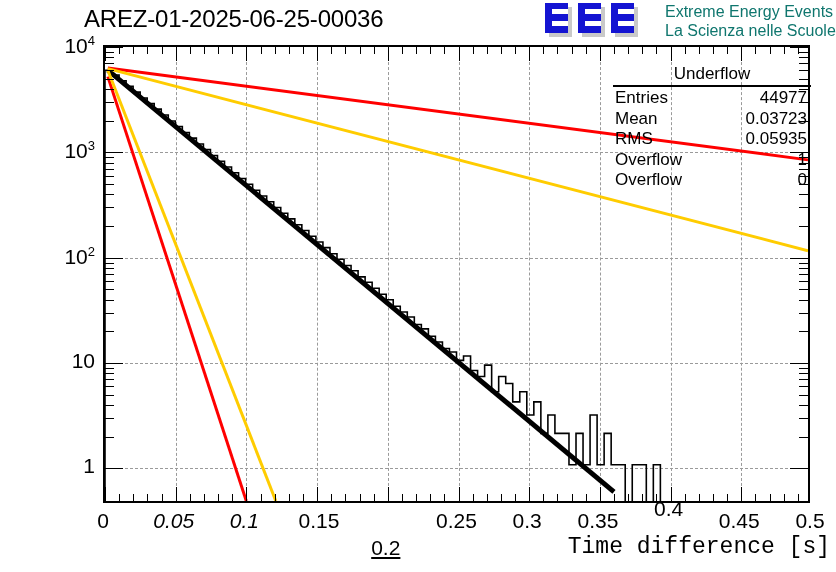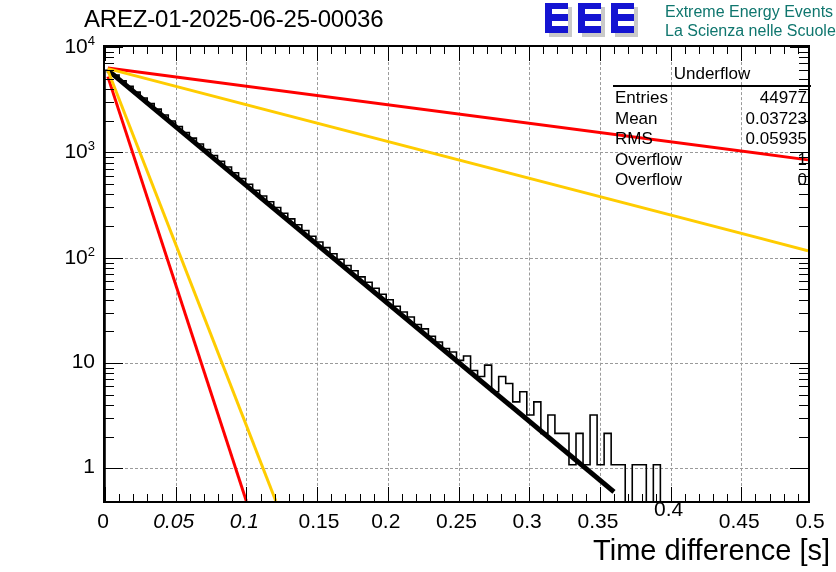--- a/index.html
+++ b/index.html
@@ -41,21 +41,21 @@
   .tick{position:absolute;background:#000;}
   .xt{bottom:0;width:1px;}
   .yt{left:0;height:1px;}
   .ytR{right:0;height:1px;}
   .xtT{top:0;width:1px;}
 
   
   .xlab{position:absolute; font-size:21px; text-align:center; transform:translateX(-50%); color:#000;}
   .ylab{position:absolute; font-size:21px; text-align:right; transform:translateY(-50%); color:#000; white-space:nowrap;}
   .ylab sup{font-size:13px; vertical-align:super;}
-  .axis-title-x{position:absolute; right:6px; top:534px; font-size:29px; white-space:nowrap;}
+  .axis-title-x{position:absolute; right:6px; top:534px; font-size:23px; white-space:nowrap;font-family:Liberation Mono, monospace;}
   .axis-title-y{position:absolute; left:-8px; top:255px; font-size:23px;
                 transform:translate(-50%,-50%) rotate(-90deg); white-space:nowrap;}
 
   
   .stats{position:absolute; left:613px; top:64px; width:198px; font-size:17px; color:#000;}
   .stats .sname{text-align:center; padding-bottom:1px;}
   .stats .rule{border-top:2px solid #000; margin:0 0 1px 0;}
   .stats .srow{display:flex; justify-content:space-between; line-height:20.5px; white-space:nowrap;}
   .stats .srow .k{padding-left:2px;}
   .stats .srow .v{padding-right:4px;}
@@ -286,21 +286,21 @@
         <div class="tick yt" style="top: 0px; width: 18px;"></div>
         <div class="tick ytR" style="top: 0px; width: 18px;"></div>
       </div>
   </div>
 
   <div id="axis-labels">
       <div class="xlab" style="left: 103px; top: 509px;">0</div>
       <div class="xlab" style="left: 173.7px; top: 509px; font-style: italic;">0.05</div>
       <div class="xlab" style="left: 244.4px; top: 509px; font-style: italic;">0.1</div>
       <div class="xlab" style="left: 319px; top: 509px;">0.15</div>
-      <div class="xlab" style="left: 385.8px; top: 509px;">0.2</div>
+      <div class="xlab" style="left: 385.8px; top: 536px; text-decoration: underline;">0.2</div>
       <div class="xlab" style="left: 456.5px; top: 509px;">0.25</div>
       <div class="xlab" style="left: 527.2px; top: 509px;">0.3</div>
       <div class="xlab" style="left: 597.9px; top: 509px;">0.35</div>
       <div class="xlab" style="left: 668.6px; top: 497px;">0.4</div>
       <div class="xlab" style="left: 739.3px; top: 509px;">0.45</div>
       <div class="xlab" style="left: 810px; top: 509px;">0.5</div>
       <div class="ylab" style="left: 0px; width: 95px; top: 466.461px;">1</div>
       <div class="ylab" style="left: 0px; width: 95px; top: 361.096px;">10</div>
       <div class="ylab" style="left: 0px; width: 95px; top: 255.73px;">10<sup>2</sup></div>
       <div class="ylab" style="left: 0px; width: 95px; top: 150.365px;">10<sup>3</sup></div>

